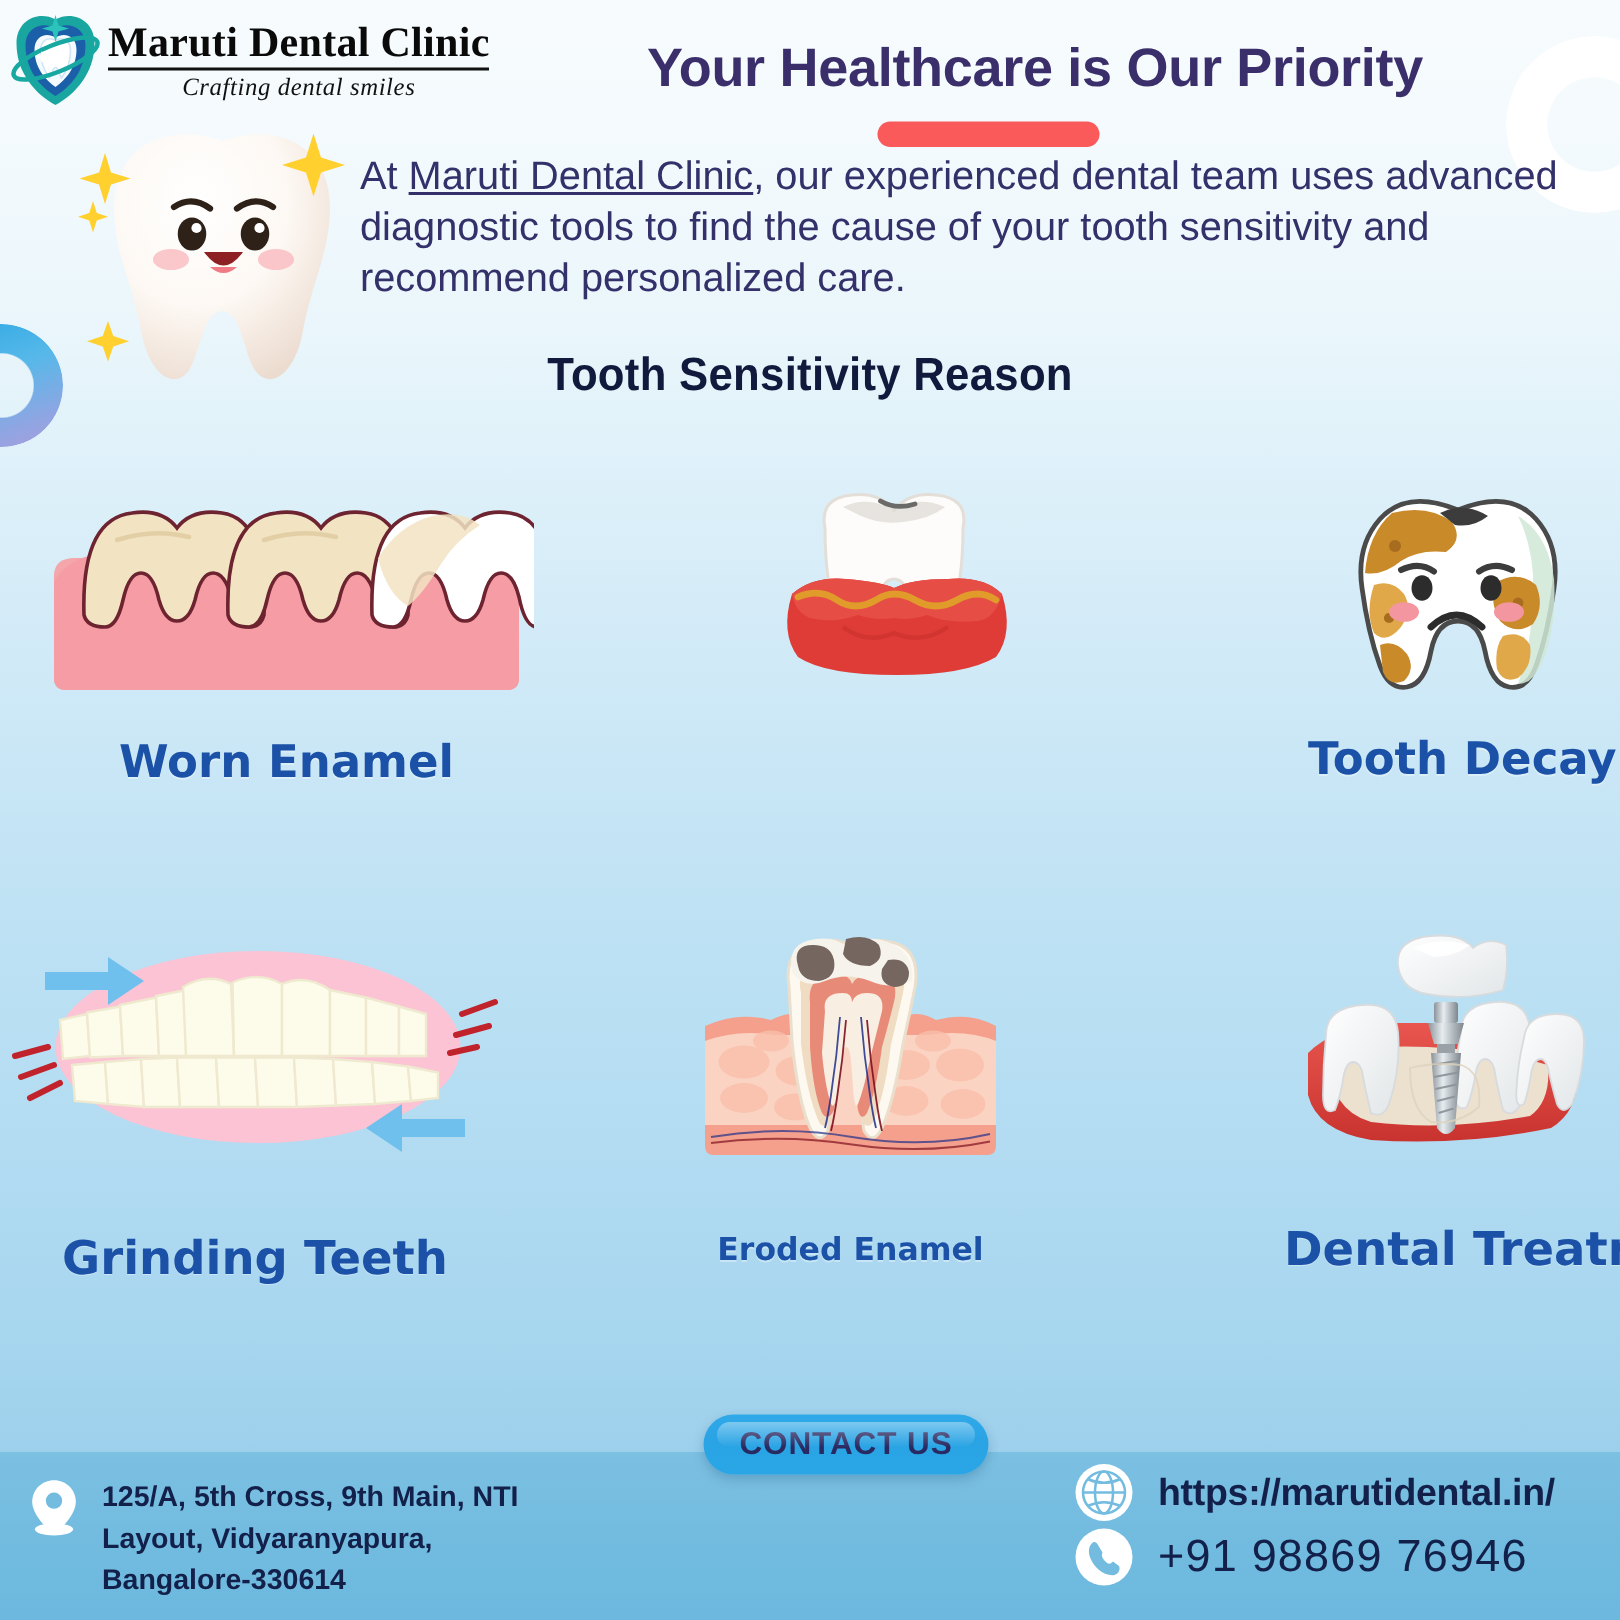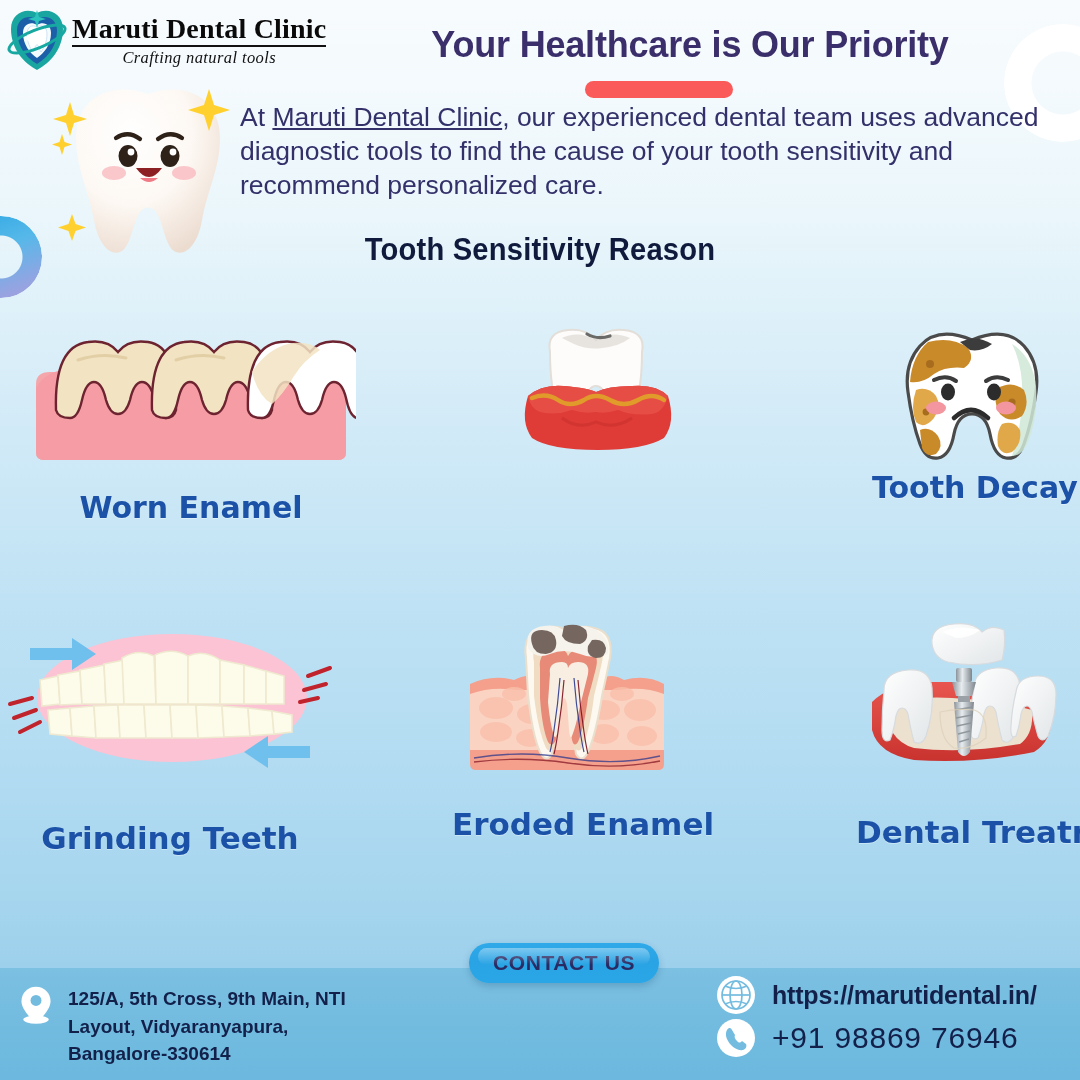--- a/index.html
+++ b/index.html
@@ -79,23 +79,23 @@
 
   #card-worn      { left:26px;  top:326px; width:330px; }
   #card-gum       { left:492px; top:326px; width:210px; }
   #card-decay     { left:872px; top:326px; width:200px; }
   #card-grinding  { left:0px;   top:618px; width:340px; }
   #card-eroded    { left:452px; top:618px; width:230px; }
   #card-implant   { left:856px; top:618px; width:215px; }
 
   #card-worn     .card-label { font-size:30px; margin-top:20px; }
   #card-gum      .card-label { font-size:30px; margin-top:18px; }
-  #card-decay    .card-label { font-size:30px; }
+  #card-decay    .card-label { font-size:30px; margin-top:18px; }
   #card-grinding .card-label { font-size:31px; margin-top:28px; }
-  #card-eroded   .card-label { font-size:31px; margin-top:14px; }
+  #card-eroded   .card-label { font-size:21px; margin-top:28px; }
   #card-implant  .card-label { font-size:31px; margin-top:22px; }
 
   
   #footer {
     position:absolute; left:0; bottom:0; width:1080px; height:112px;
     background:linear-gradient(180deg,#7cc0e2 0%, #73bce0 45%, #6cb8de 100%);
   }
   #contact-btn {
     position:absolute; left:469px; top:943px; width:190px; height:40px;
     border:none; border-radius:26px; cursor:pointer;
@@ -131,21 +131,21 @@
     <path d="M31 10 C23 5 11 9 11 21 C11 38 21 49 31 55 C41 49 51 38 51 21 C51 9 39 5 31 10 Z" fill="#1b5fa8"></path>
     <path d="M31 16 C25 12 17 15 17 24 C17 36 24 44 31 49 C38 44 45 36 45 24 C45 15 37 12 31 16 Z" fill="#f4fbff"></path>
     <path d="M31 18 C26 15 21 18 21 25 C21 33 24 39 27 43 C29 40 29 36 31 36 C33 36 33 40 35 43 C38 39 41 33 41 25 C41 18 36 15 31 18 Z" fill="#ffffff" stroke="#cfe3f2" stroke-width="1"></path>
     <ellipse cx="31" cy="30" rx="30" ry="9" fill="none" stroke="#17a8a2" stroke-width="3" transform="rotate(-22 31 30)"></ellipse>
     <path d="M31 1 L33 8 L40 10 L33 12 L31 19 L29 12 L22 10 L29 8 Z" fill="#2cc3bd"></path>
     <path d="M22 25 L23.2 27.8 L26 29 L23.2 30.2 L22 33 L20.8 30.2 L18 29 L20.8 27.8 Z" fill="#ffffff"></path>
   </svg>
   <div id="logo-text">
     <div id="logo-name">Maruti Dental Clinic</div>
     <div id="logo-rule"></div>
-    <div id="logo-tag">Crafting natural  tools</div>
+    <div id="logo-tag">Crafting dental  smiles</div>
   </div>
 </div>
 
 <div id="headline">Your Healthcare is Our Priority</div>
 <div id="headline-bar"></div>
 
 <p id="intro">
   <span>At </span><span class="brand">Maruti Dental Clinic</span><span>, our experienced dental team uses advanced diagnostic tools to find the cause of your tooth sensitivity and recommend personalized care.</span>
 </p>
 

